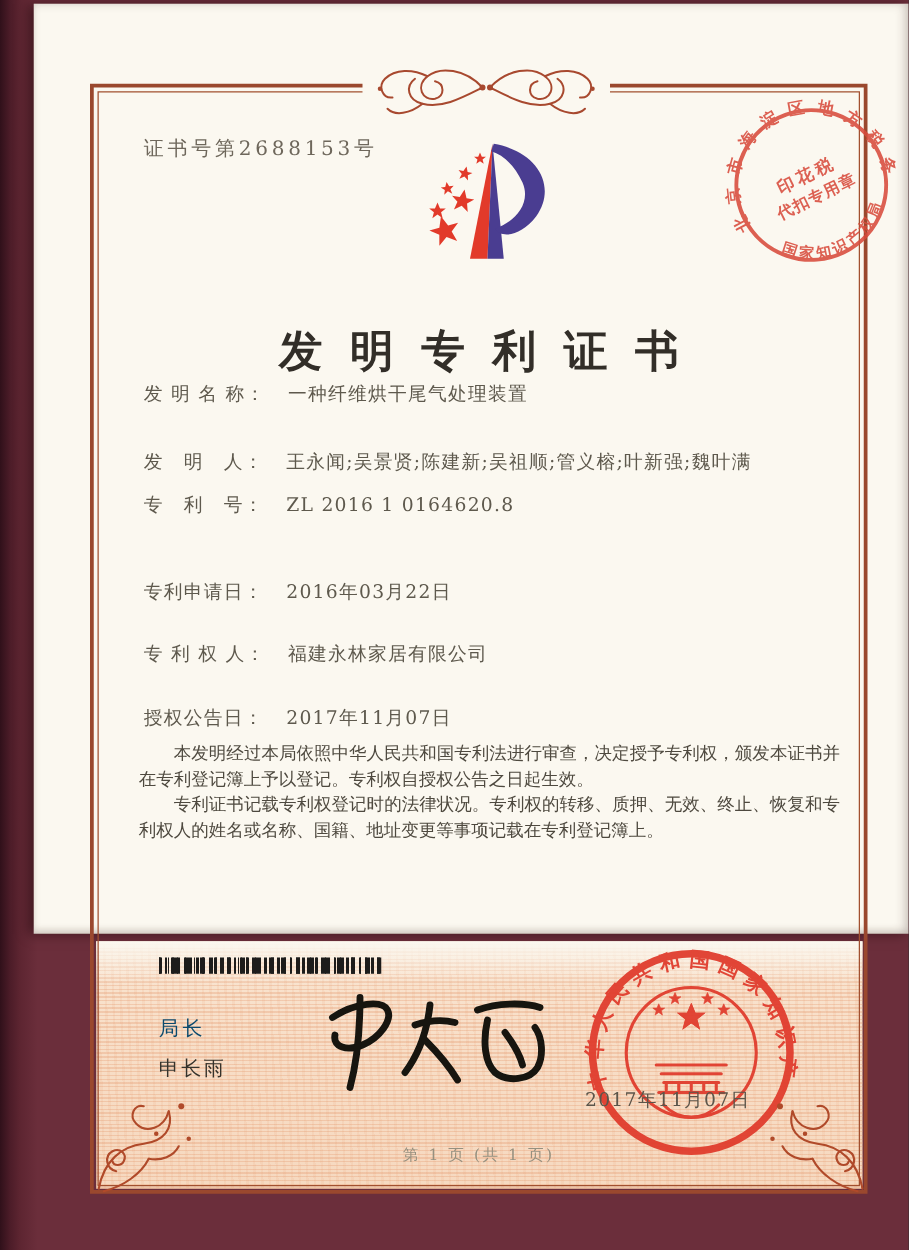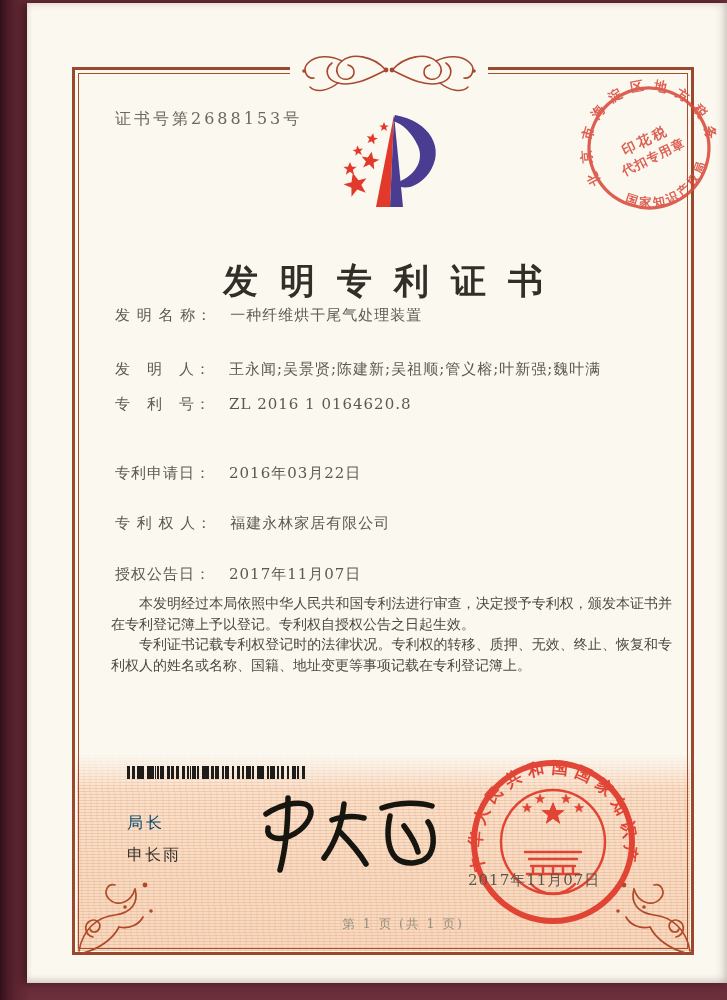--- a/index.html
+++ b/index.html
@@ -1,19 +1,19 @@
 <!DOCTYPE html>
 <html><head>
 <meta charset="utf-8">
 <style>
   html,body{margin:0;padding:0;background:#222;}
   .stage{position:relative;width:727px;height:1000px;margin:0 auto;overflow:hidden;
          background:linear-gradient(90deg,#30101a 0px,#4c1c28 8px,#5d2531 16px,#6b2e3b 30px,#6b2e3b 100%);
          font-family:"DejaVu Serif","Liberation Serif",serif;}
-  .page{position:absolute;left:27px;top:3px;width:700px;height:980px;background:#fbf8f0;
+  .page{position:absolute;left:27px;top:3px;width:700px;height:744px;background:#fbf8f0;
         box-shadow:-4px 0 9px rgba(30,5,10,.55), inset -4px 0 8px rgba(60,40,40,.18), inset 0 -3px 6px rgba(80,60,50,.15);}
   
   .frame{position:absolute;left:45px;top:64px;width:622px;height:888px;border:3px solid #9a482e;box-sizing:border-box;}
   .frame-inner{position:absolute;inset:3px;border:1px solid #a2502f;}
   
   .guilloche{position:absolute;left:50px;top:750px;width:613px;height:198px;
      background:
        repeating-linear-gradient(0deg, rgba(226,146,102,.30) 0 1px, rgba(0,0,0,0) 1px 3px),
        repeating-linear-gradient(88deg, rgba(236,170,130,.16) 0 2px, rgba(0,0,0,0) 2px 6px),
        linear-gradient(180deg,#f9e4d0 0%,#f7dcc4 60%,#f6d9c0 100%);}
@@ -34,21 +34,21 @@
        repeating-linear-gradient(90deg,#1d1c1b 0 3px,rgba(0,0,0,0) 3px 11px);}
   .sig-role{position:absolute;left:100px;top:810px;font-size:16px;letter-spacing:3px;color:#0c4a6e;
             font-family:"Liberation Sans","DejaVu Sans",sans-serif;}
   .sig-name{position:absolute;left:100px;top:842px;font-size:16px;letter-spacing:2px;color:#36332c;
             font-family:Liberation Mono, monospace;text-align:center;}
   .signature-svg{position:absolute;left:205px;top:783px;}
   .seal-svg{position:absolute;left:440px;top:753px;opacity:.93;}
   .seal-date{position:absolute;left:441px;top:868px;font-size:15px;letter-spacing:1px;color:#5c554a;z-index:6;}
   .stamp-svg{position:absolute;left:551px;top:74px;transform:rotate(-26deg);opacity:.88;}
   .footer{position:absolute;left:45px;top:913px;width:622px;text-align:center;font-size:12.5px;
-          letter-spacing:2px;color:#96907f;padding-left:20px;}
+          letter-spacing:2px;color:#96907f;}
   .logo-svg{position:absolute;left:305px;top:104px;}
   .ornament-top{position:absolute;left:255px;top:44px;}
   .corner{position:absolute;}
   .corner.bl{left:46px;top:874px;}
   .corner.br{left:577px;top:874px;transform:scaleX(-1);}
 </style>
 </head>
 <body>
 
 <div class="stage">

